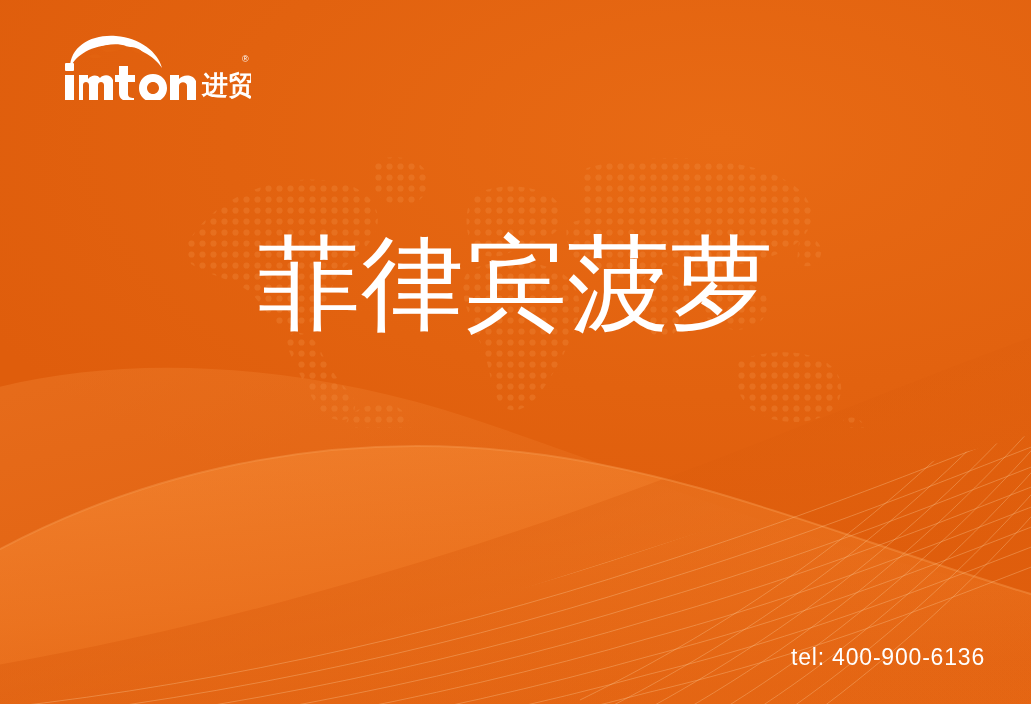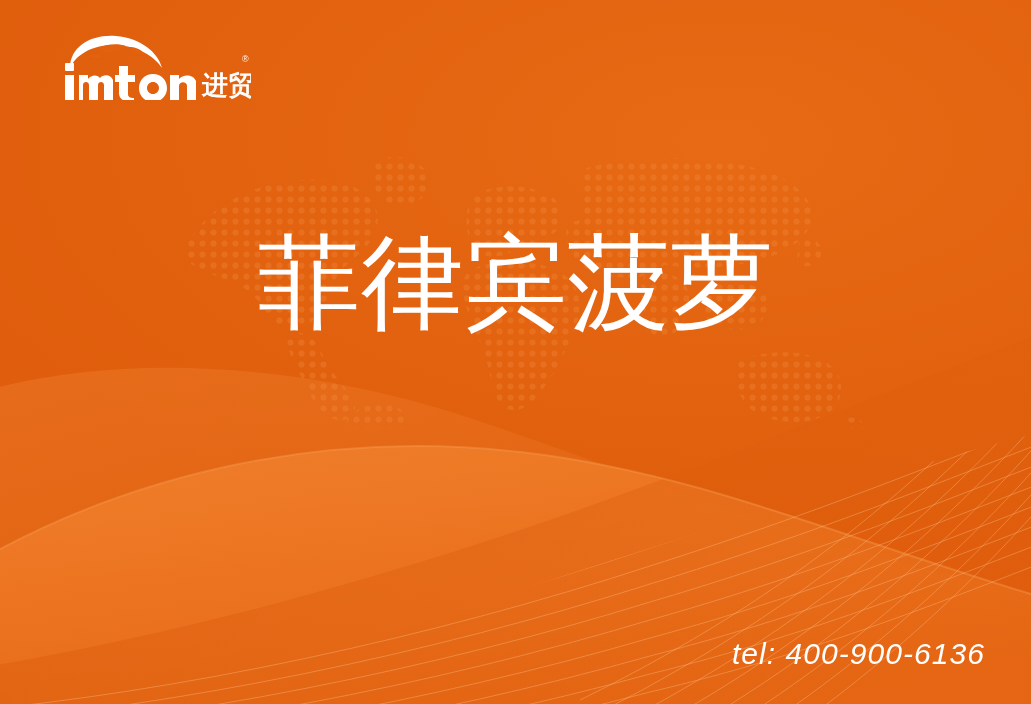--- a/index.html
+++ b/index.html
@@ -68,33 +68,32 @@
     line-height: 1.08;
     letter-spacing: 0.01em;
     pointer-events: none;
   }
   .headline .line {
     display: block;
     font-size: 103px;
     font-weight: 300;
     white-space: nowrap;
   }
-  .headline .line-1 { margin-bottom: 22px; font-family: Liberation Serif, serif; }
+  .headline .line-1 { margin-bottom: 22px; }
 
   
   .phone {
     position: absolute;
     right: 46px;
     bottom: 33px;
     color: #ffffff;
-    font-size: 30px;
+    font-size: 23px;
     font-weight: 400;
     letter-spacing: 0.035em;
     white-space: nowrap;
-    font-style: italic;
   }
 </style>
 </head>
 <body>
 
 <div class="banner">
 
   <div class="bg-base"></div>
 
   <svg class="bg-wave-svg" viewBox="0 0 1031 704" preserveAspectRatio="none">

